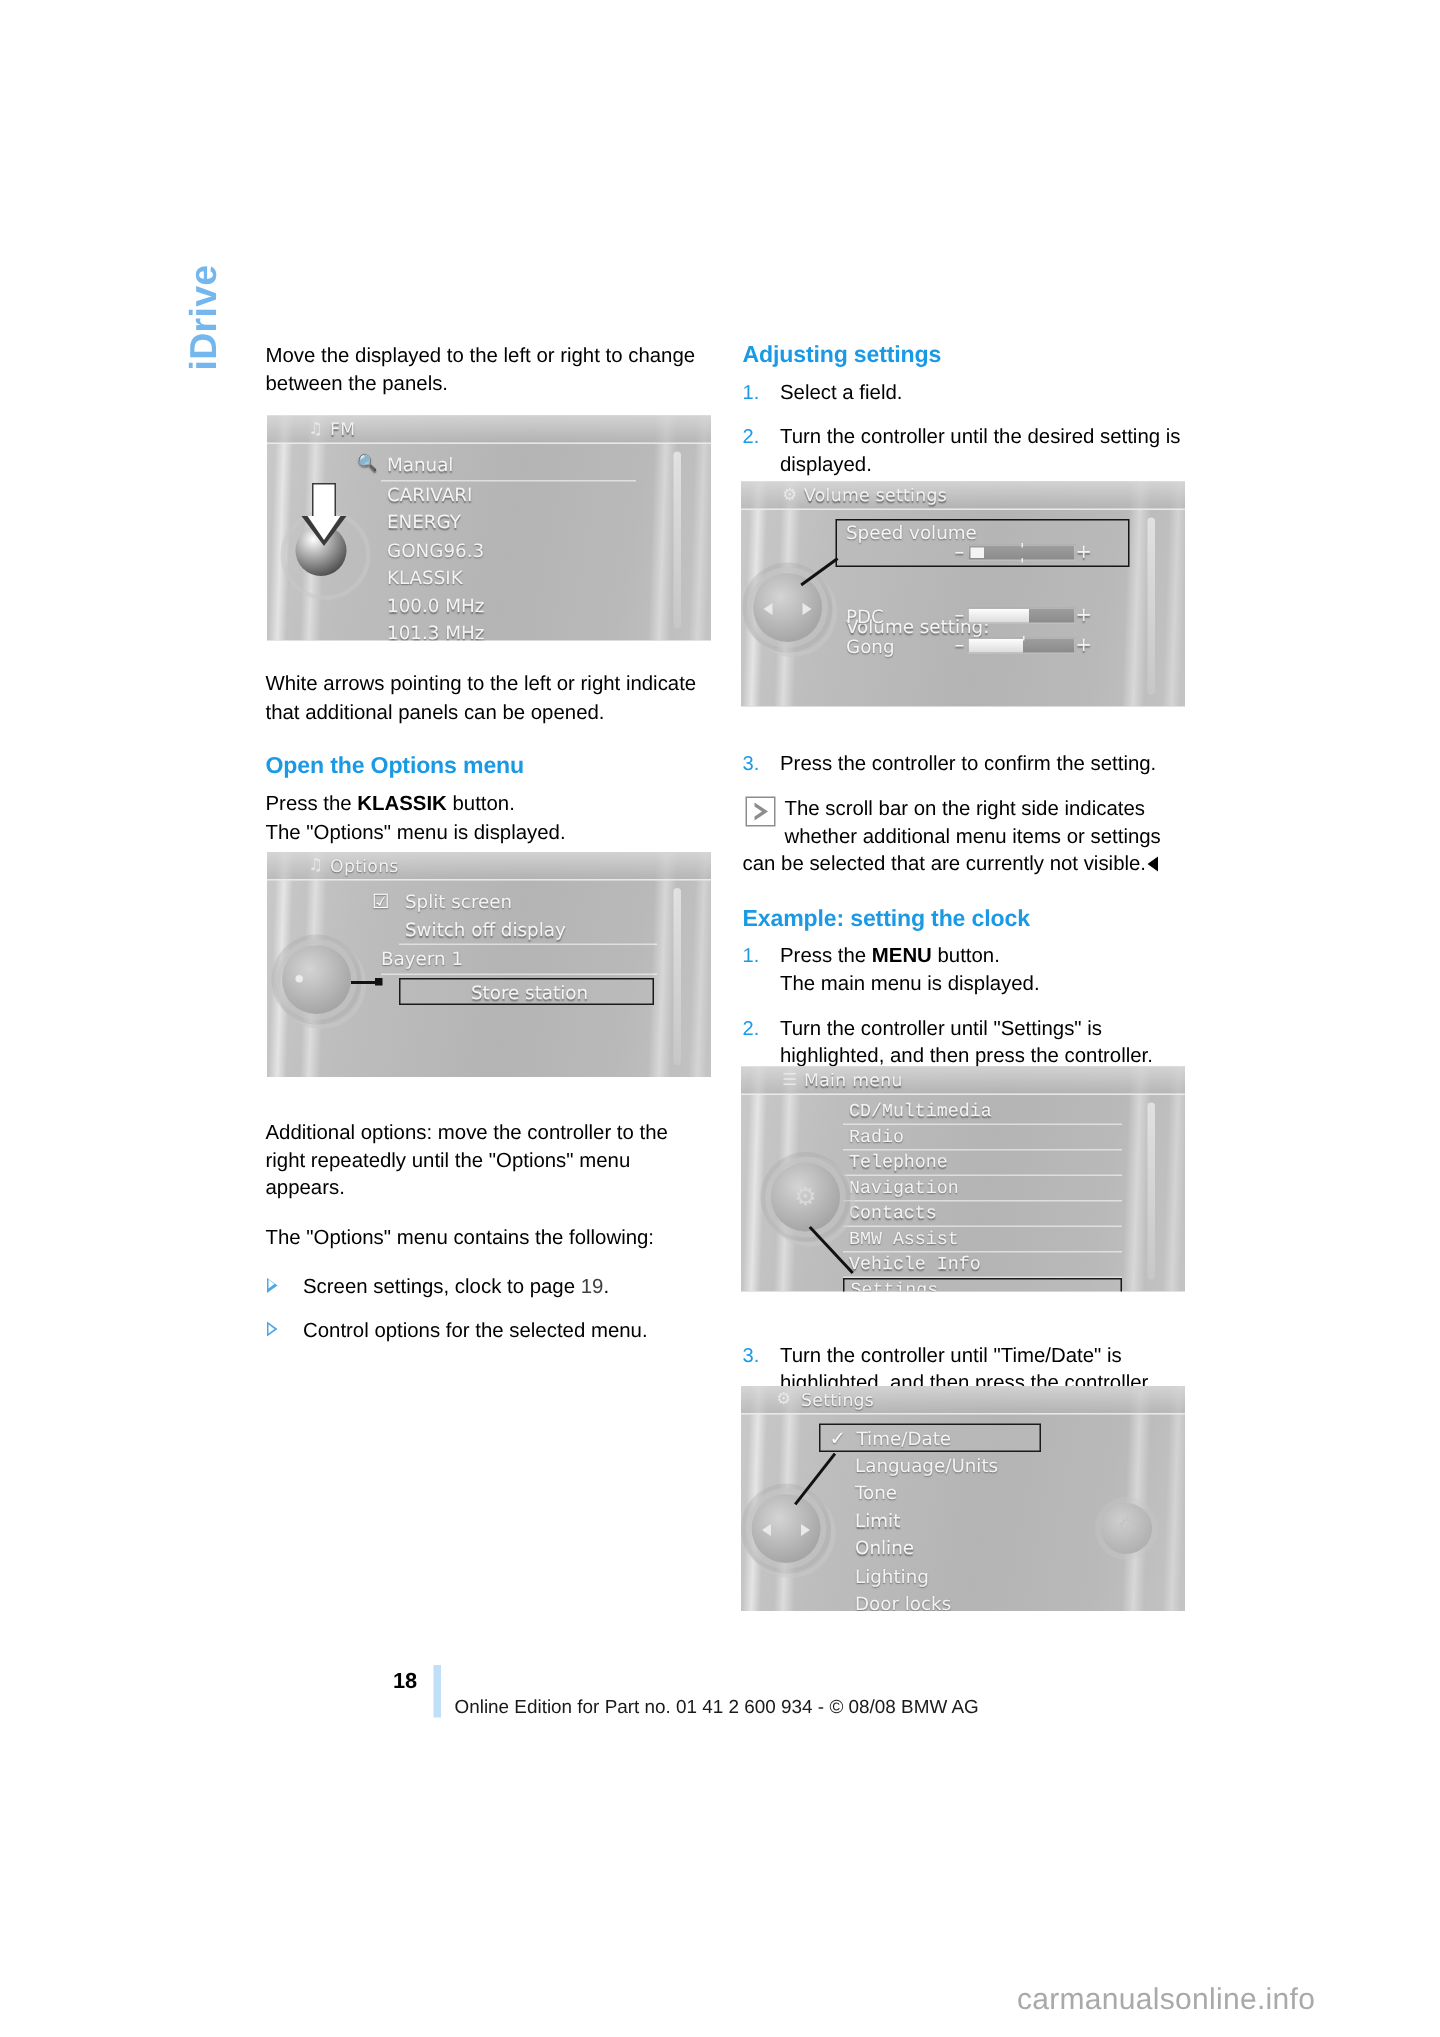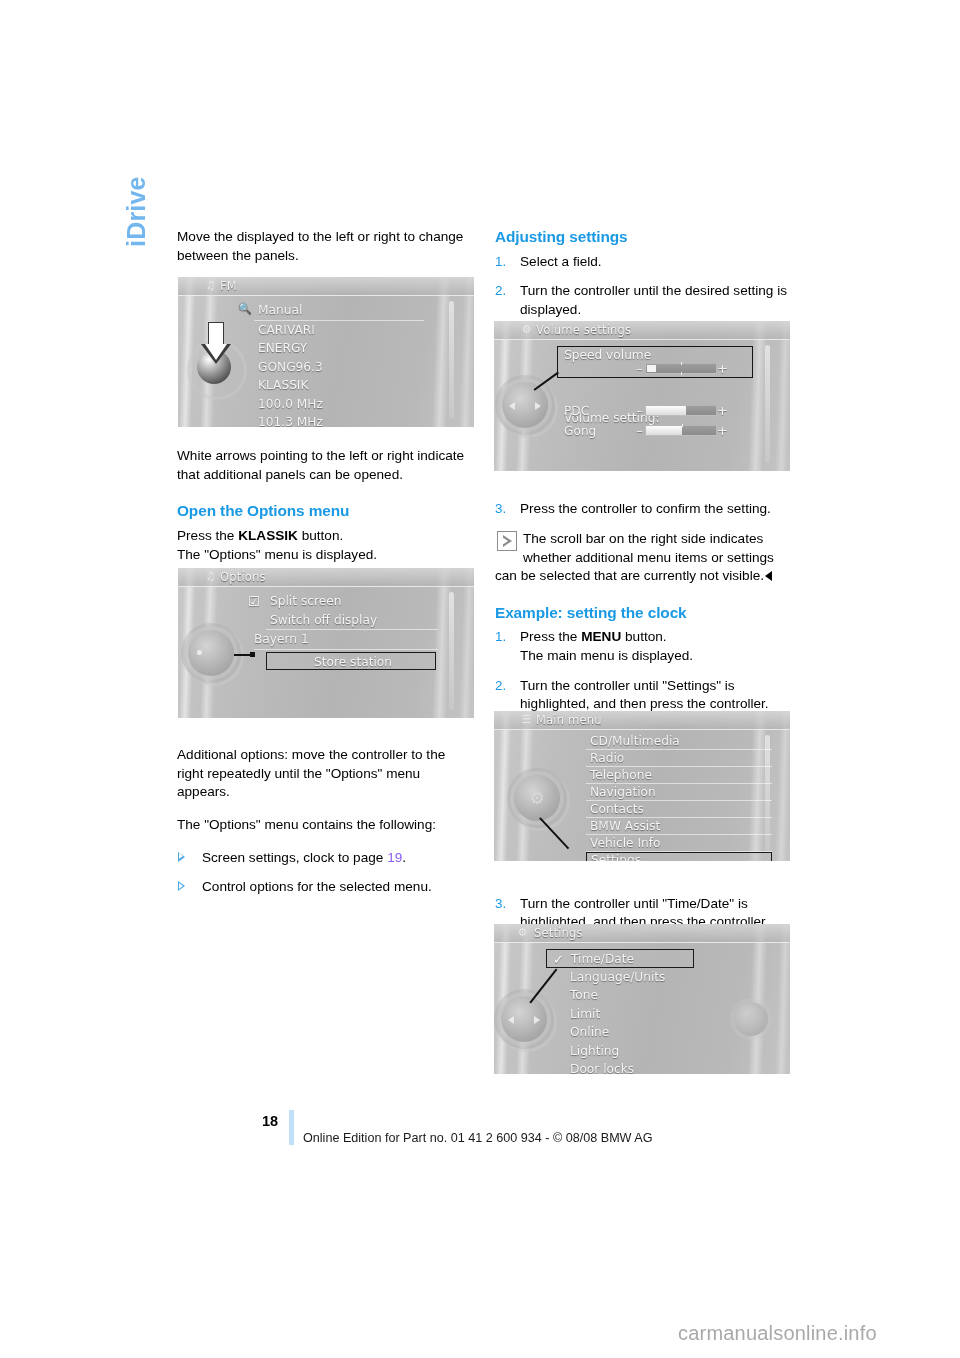--- a/index.html
+++ b/index.html
@@ -100,21 +100,21 @@
   .bullet .tri::after {
     content: "";
     position: absolute;
     left: -6px; top: -3.4px;
     width: 0; height: 0;
     border-left: 4.4px solid #ffffff;
     border-top: 3.4px solid transparent;
     border-bottom: 3.4px solid transparent;
   }
 
-  .pageref { color: #8b5cf6; }
+  .pageref { color: #404040; }
 
   
   .note {
     position: relative;
     margin-bottom: 14px;
   }
   .note .noteicon {
     float: left;
     width: 20px; height: 20px;
     border: 1.4px solid #8d8d8d;
@@ -583,21 +583,21 @@
     <div class="leader" style="left:40px; top:68px; width:30px; transform:rotate(-36deg);"></div>
   </div>
 
   <div class="figure" id="fig-mainmenu" style="left:494px; top:711px;">
     <div class="glassbg"></div>
     <div class="titlebar"></div>
     <div class="titleicon">☰</div>
     <div class="titletext">Main menu</div>
     <div class="scrollstrip"></div>
 
-    <div class="list" style="left:92px; top:22px; width:186px;">
+    <div class="list" style="left:68px; top:22px; width:186px;font-family:Liberation Mono, monospace;">
       <div class="row sep" style="height:16px;line-height:16px;"><span>CD/Multimedia</span></div>
       <div class="row sep" style="height:16px;line-height:16px;"><span>Radio</span></div>
       <div class="row sep" style="height:16px;line-height:16px;"><span>Telephone</span></div>
       <div class="row sep" style="height:16px;line-height:16px;"><span>Navigation</span></div>
       <div class="row sep" style="height:16px;line-height:16px;"><span>Contacts</span></div>
       <div class="row sep" style="height:16px;line-height:16px;"><span>BMW Assist</span></div>
       <div class="row sep" style="height:16px;line-height:16px;"><span>Vehicle Info</span></div>
       <div class="row hl" style="height:17px;line-height:15px; width:186px;"><span>Settings</span></div>
     </div>
 

